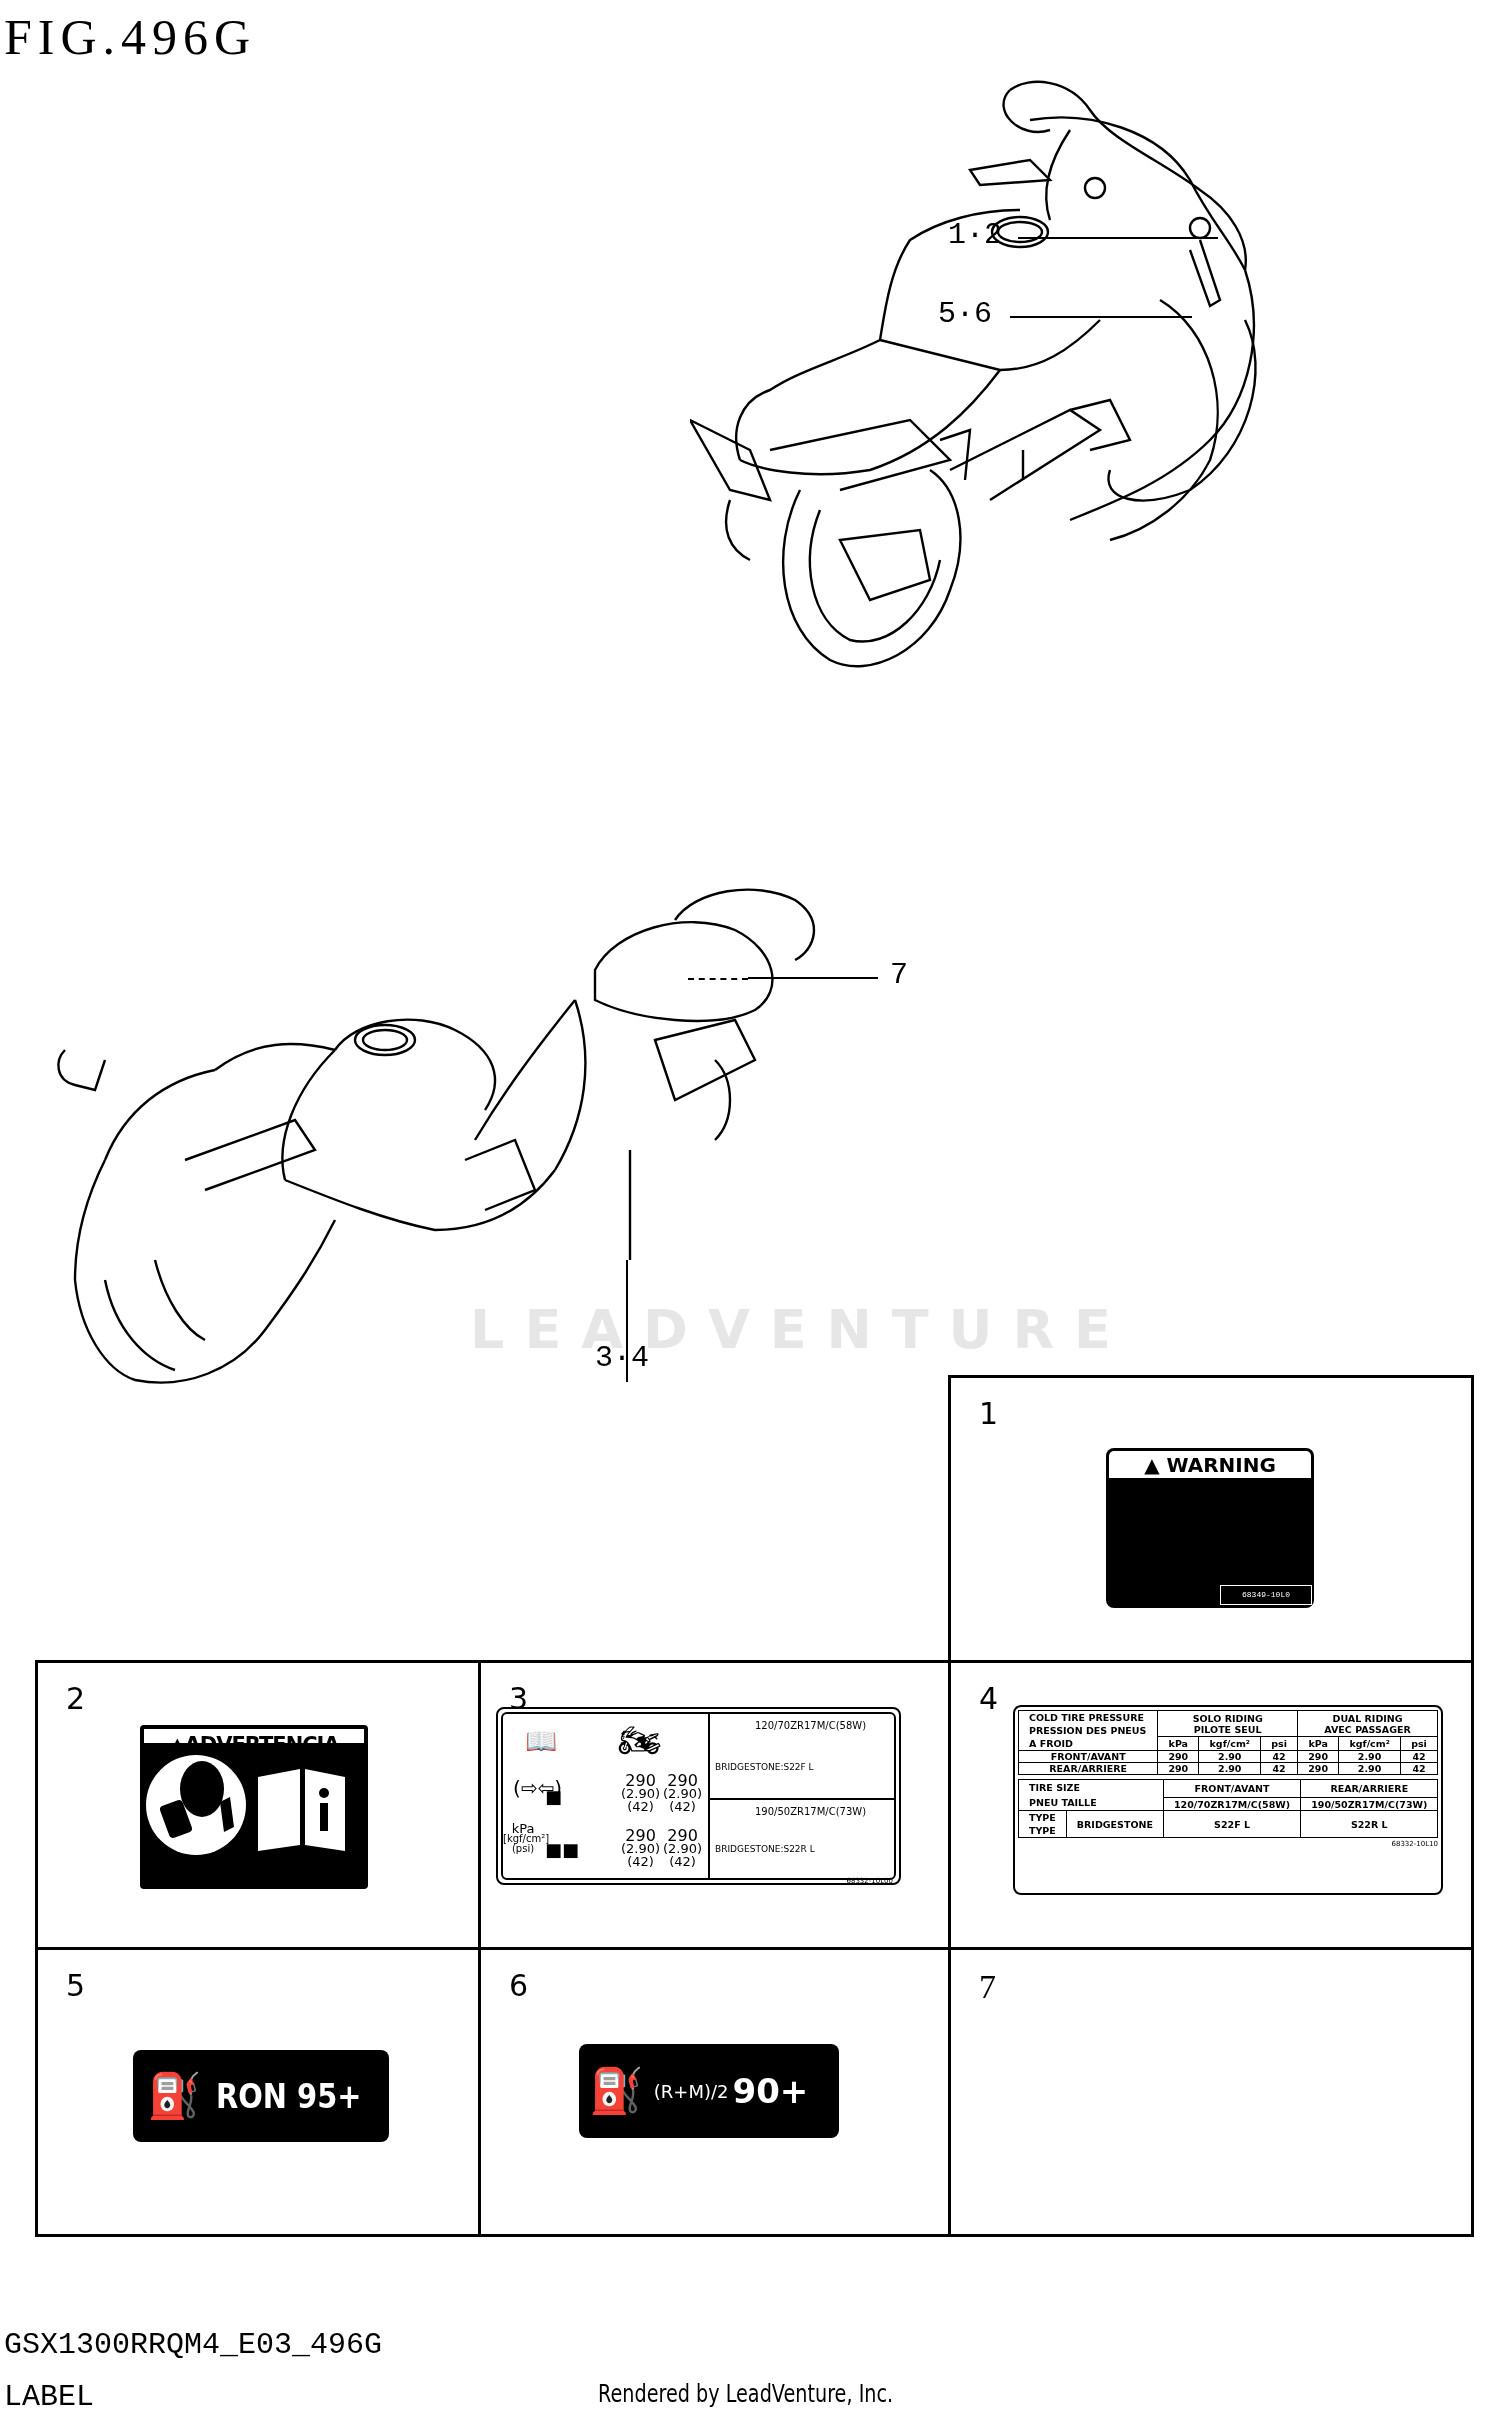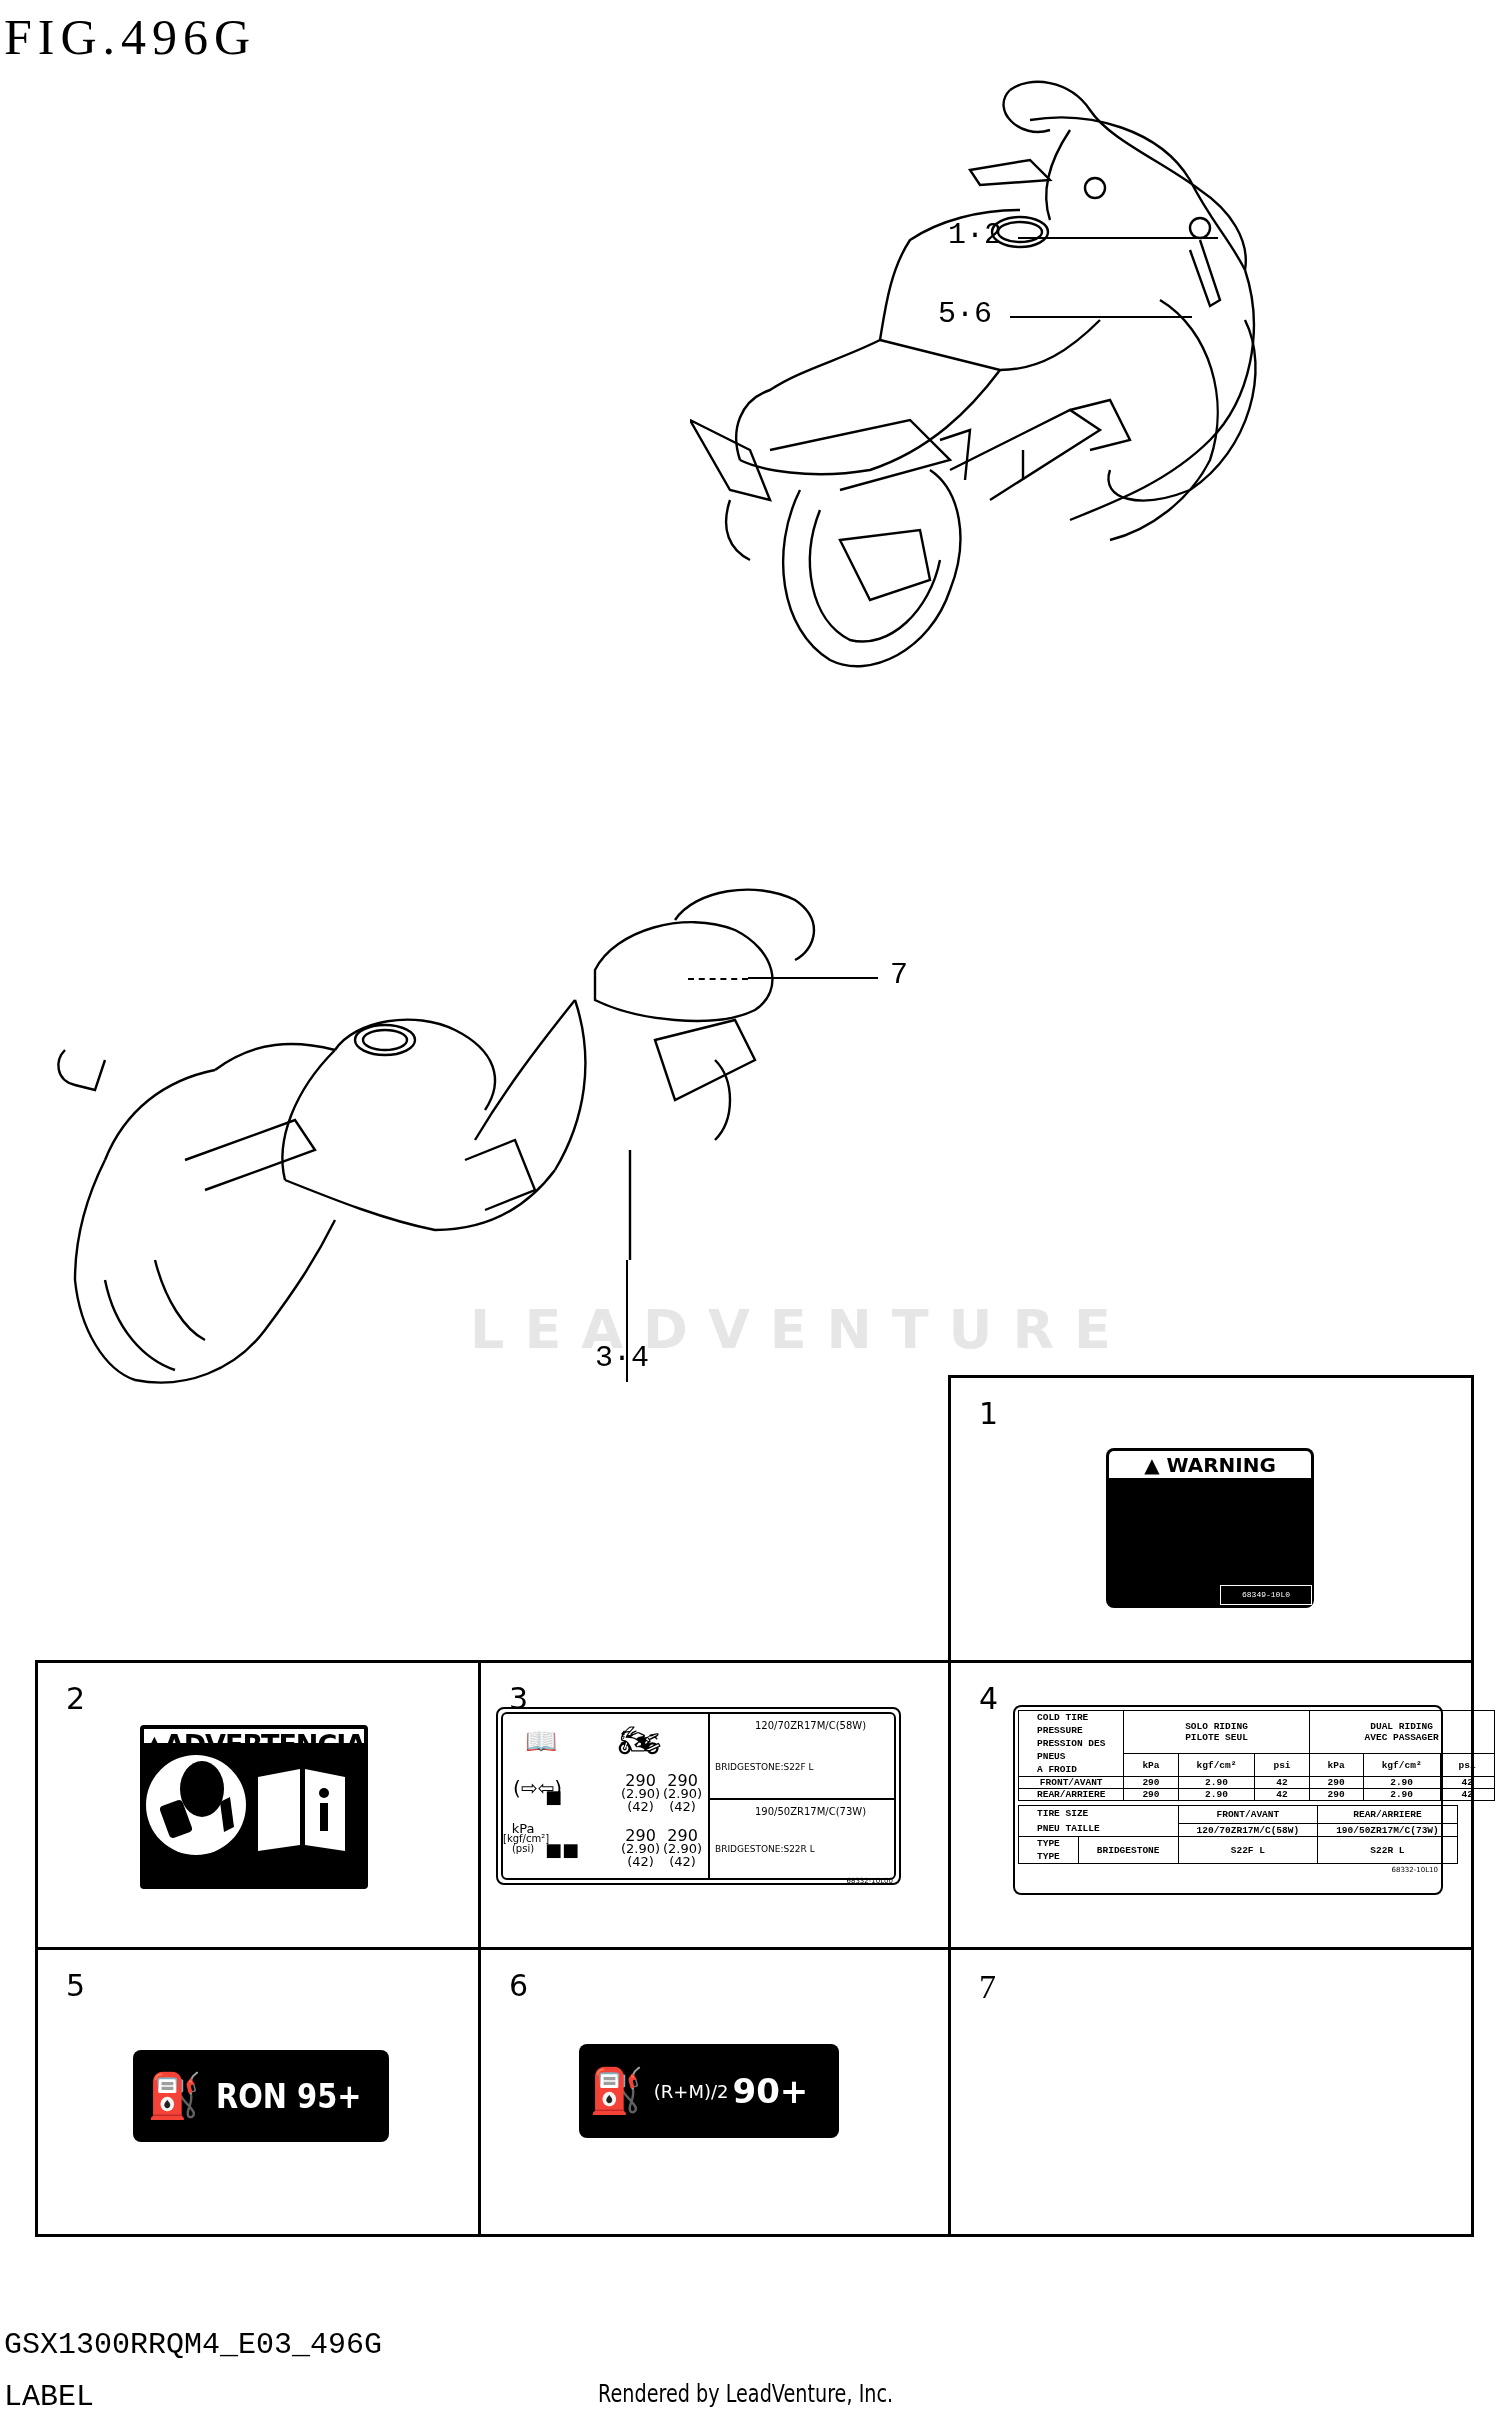--- a/index.html
+++ b/index.html
@@ -16,30 +16,30 @@
   .footer-render{left:598px;top:2380px;font-family:"DejaVu Sans",sans-serif;font-size:24px;transform:scaleX(0.8);transform-origin:left;}
 
   
   .warn{position:absolute;left:155px;top:70px;width:208px;height:160px;background:#000;border-radius:8px;color:#fff;overflow:hidden;}
   .warn .hdr{background:#fff;color:#000;margin:3px;height:27px;border-radius:5px 5px 0 0;font-family:"DejaVu Sans",sans-serif;font-weight:bold;font-size:20px;text-align:center;line-height:28px;}
   .warn .body{font-family:"DejaVu Sans",sans-serif;font-size:11.5px;line-height:17.5px;padding:2px 8px;white-space:pre;}
   .warn .code{position:absolute;right:2px;bottom:3px;width:90px;height:18px;border:1px solid #fff;font-size:8px;text-align:center;line-height:18px;background:#000;}
 
   
   .adv{position:absolute;left:102px;top:62px;width:228px;height:164px;background:#000;border-radius:4px;}
-  .adv .hdr{background:#fff;margin:4px;height:14px;font-family:"DejaVu Sans",sans-serif;font-weight:bold;font-size:27px;text-align:center;line-height:32px;letter-spacing:-1px;}
+  .adv .hdr{background:#fff;margin:4px;height:14px;font-family:"DejaVu Sans",sans-serif;font-weight:bold;font-size:21px;text-align:center;line-height:32px;letter-spacing:-1px;}
 
   
   .tire3{position:absolute;left:15px;top:44px;width:405px;height:178px;border:2px solid #000;border-radius:8px;box-sizing:border-box;padding:3px;}
   .tire3 .inner{border:2px solid #000;border-radius:6px;height:100%;box-sizing:border-box;position:relative;font-family:"DejaVu Sans",sans-serif;}
 
   
   .tire4{position:absolute;left:62px;top:42px;width:430px;height:190px;border:2px solid #000;border-radius:8px;box-sizing:border-box;padding:3px;font-family:"DejaVu Sans",sans-serif;}
   .tire4 table{border-collapse:collapse;width:100%;font-size:9.5px;font-weight:bold;}
-  .tire4 td{border:1.5px solid #000;padding:0 18px;text-align:center;line-height:11px;font-family:Liberation Mono, monospace;}
+  .tire4 td{border:1.5px solid #000;padding:0 10px;text-align:center;line-height:11px;}
 
   
   .fuel{position:absolute;background:#000;color:#fff;border-radius:8px;font-family:"DejaVu Sans",sans-serif;display:flex;align-items:center;}
 
   
   .manual{position:absolute;left:175px;top:26px;width:178px;height:268px;border:2px solid #000;box-sizing:border-box;}
 </style>
 </head>
 <body>
 

